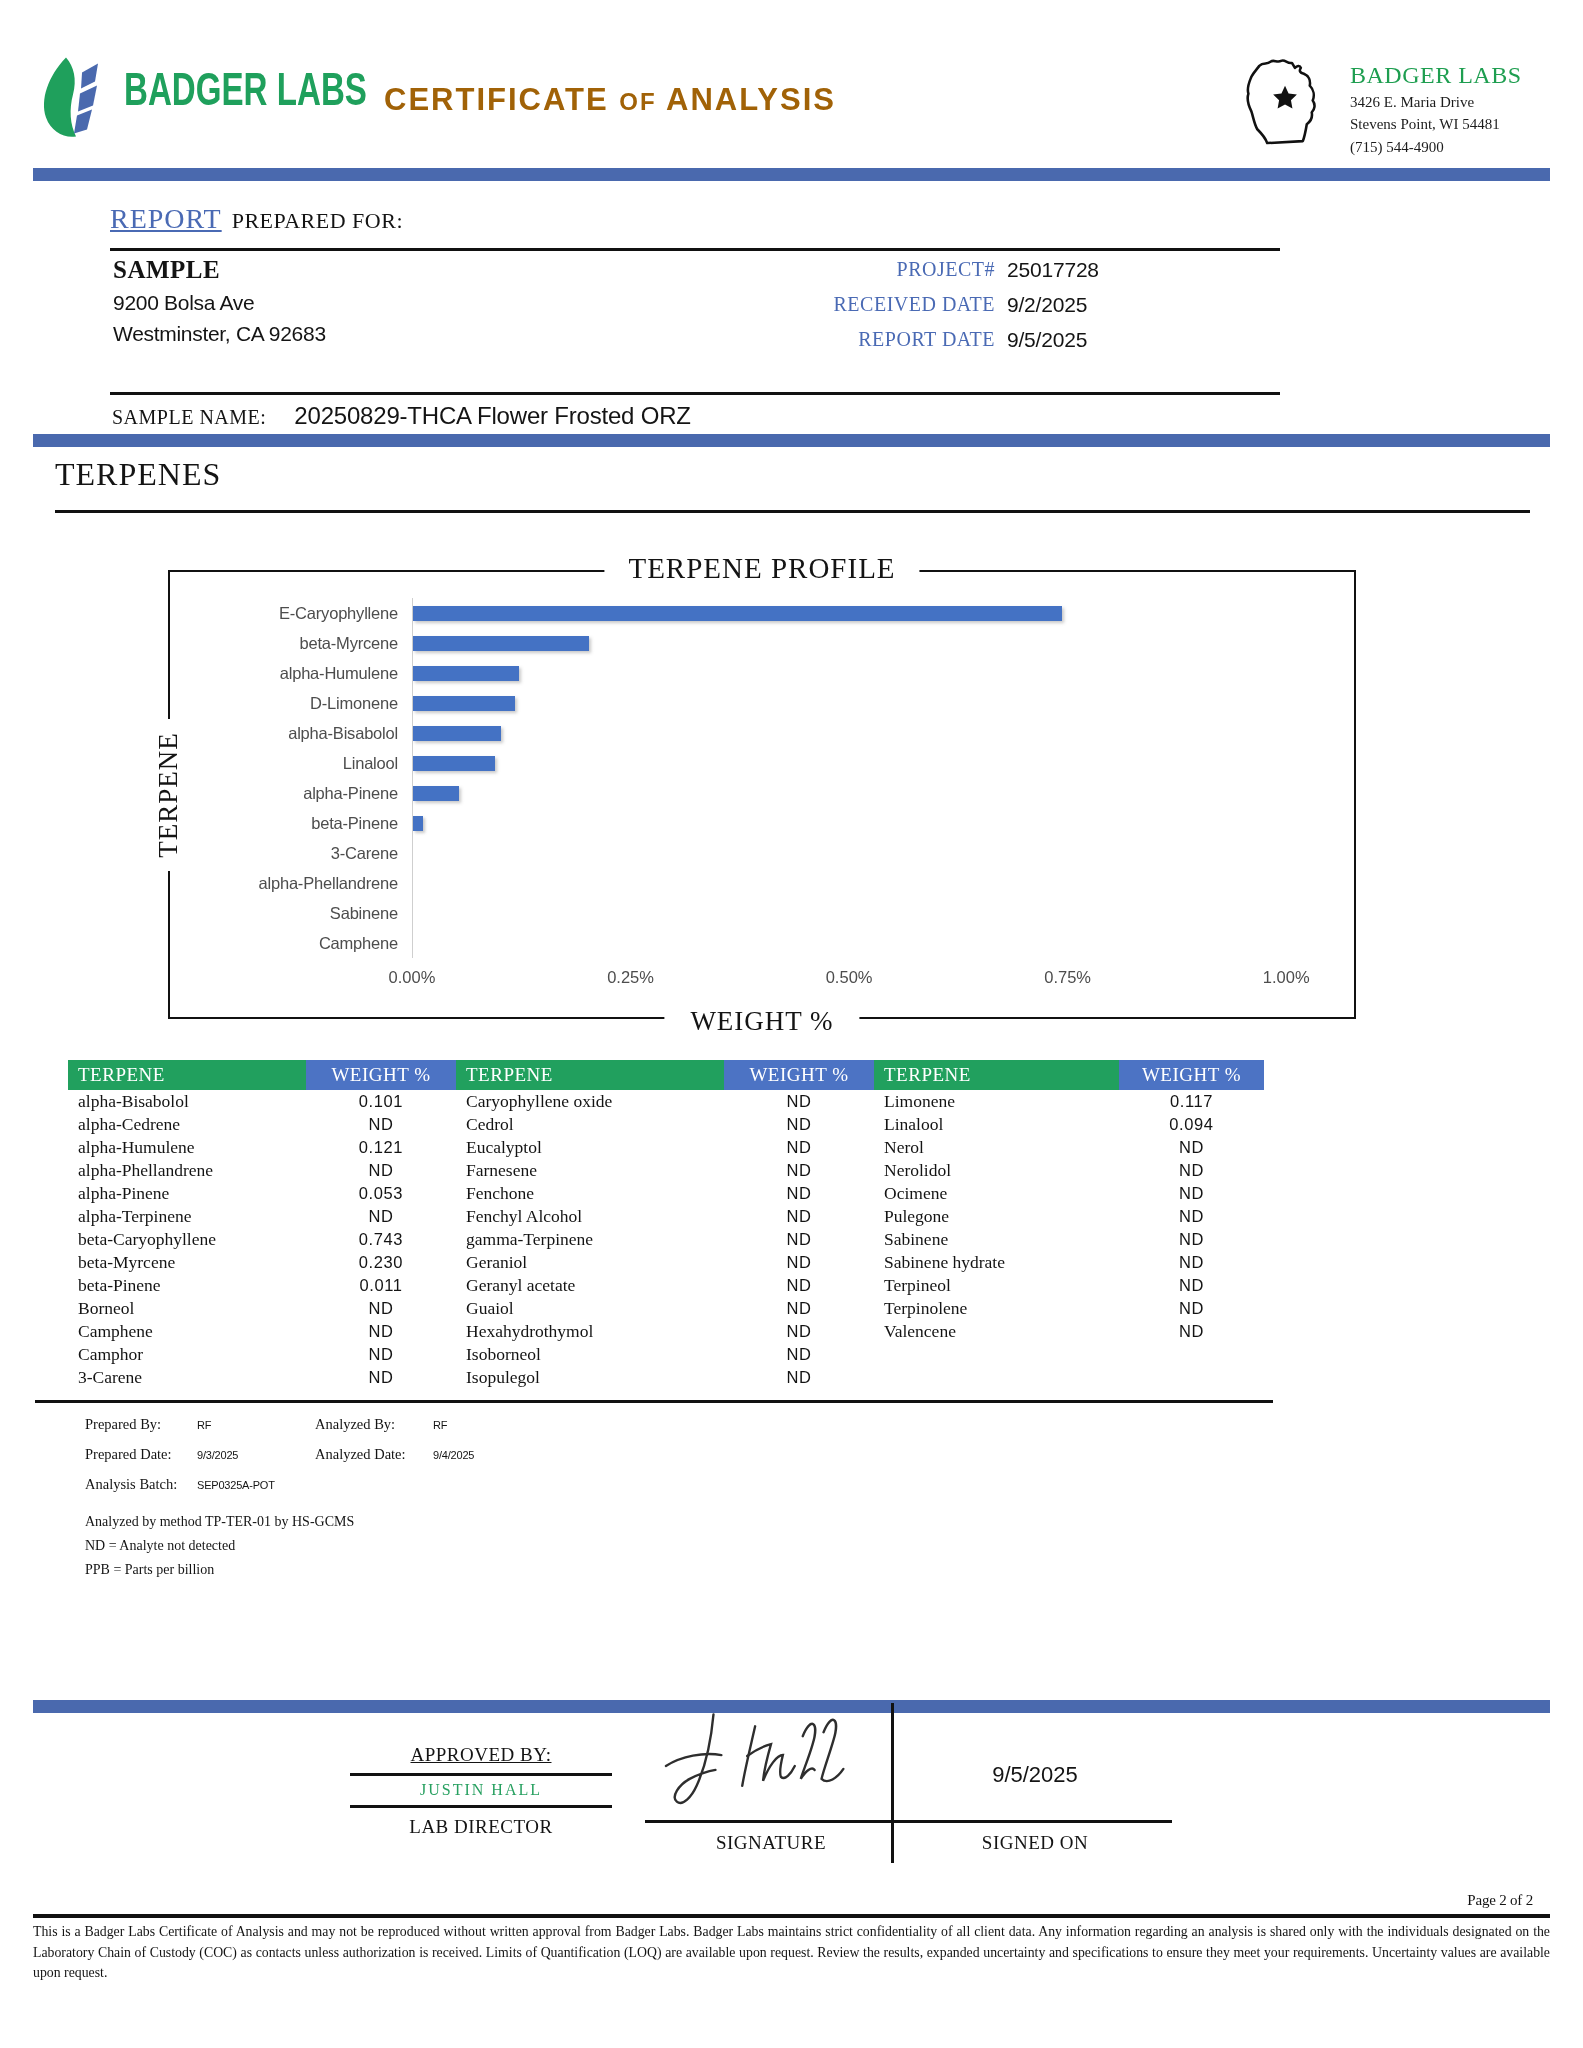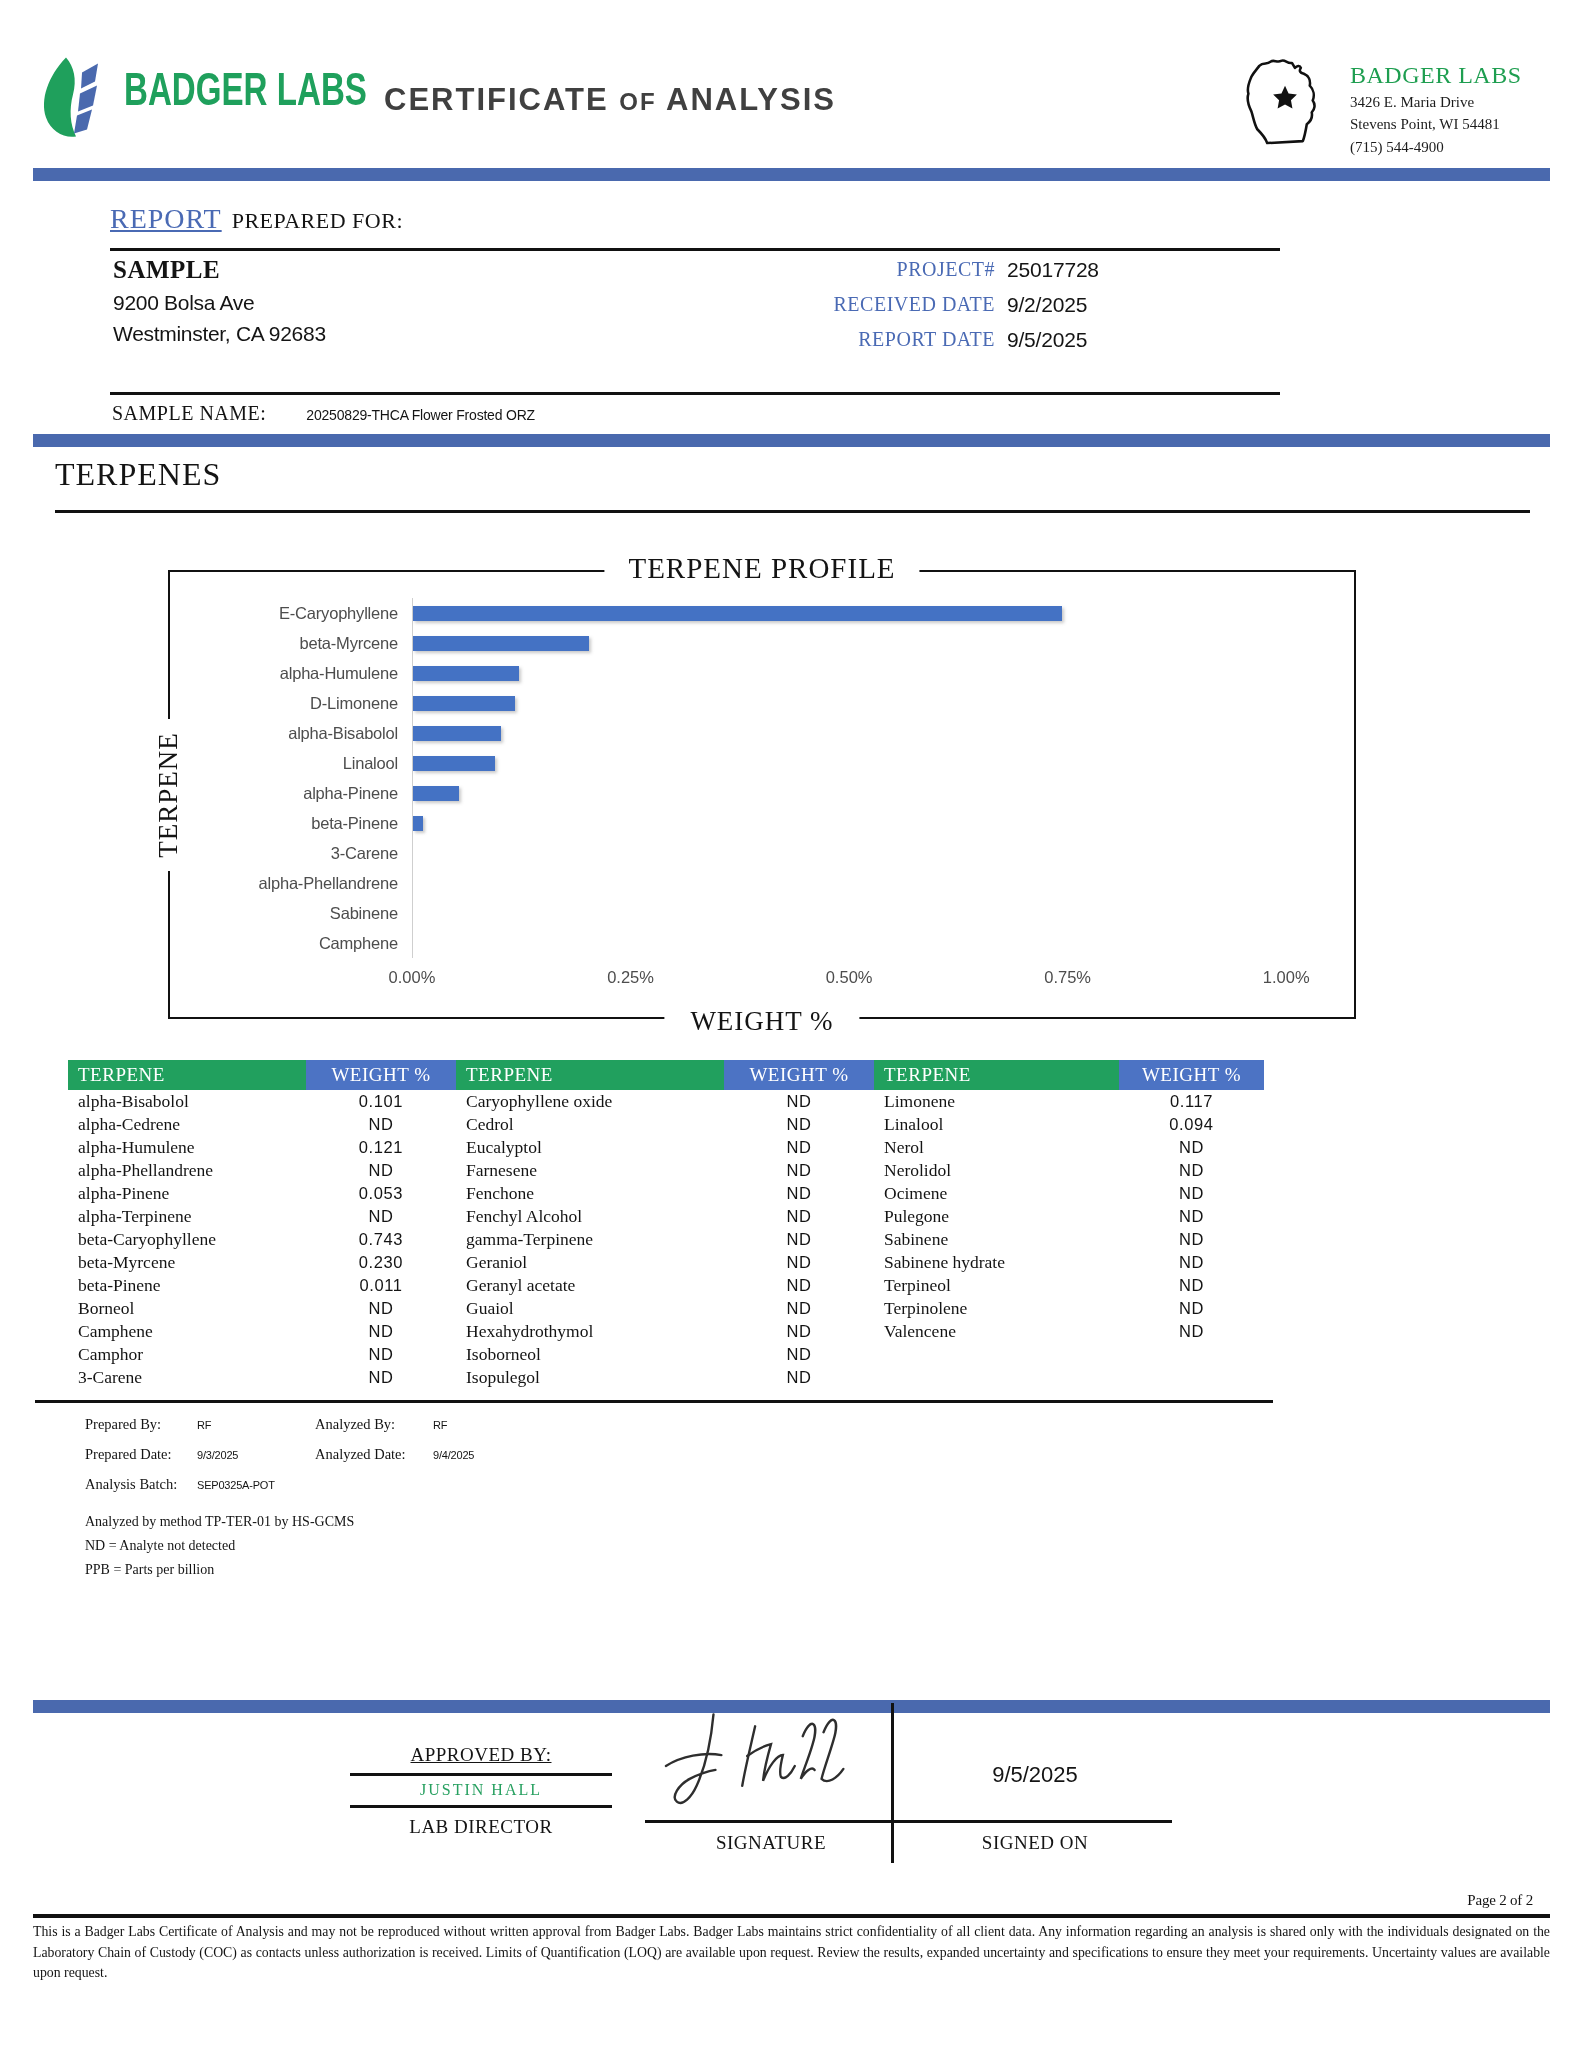--- a/index.html
+++ b/index.html
@@ -6,21 +6,21 @@
   .page{position:relative;width:1583px;height:2048px;background:#fff;overflow:hidden;
         font-family:"Liberation Serif",serif;color:#141414;}
 
   
   .leaf{position:absolute;left:38px;top:54px;width:80px;height:86px;}
   .logo-text{position:absolute;left:124px;top:62px;font-family:"Liberation Sans",sans-serif;
              font-weight:bold;font-size:46px;color:#1FA05C;transform:scaleX(0.72);
              transform-origin:left center;white-space:nowrap;}
   .doc-title{position:absolute;left:330px;top:82px;width:560px;text-align:center;
              font-family:"Liberation Sans",sans-serif;font-weight:bold;font-size:31px;
-             letter-spacing:2px;color:#404040;white-space:nowrap;}
+             letter-spacing:2px;color:#a16207;white-space:nowrap;}
   .doc-title .of{font-size:24px;}
   .wi-map{position:absolute;left:1236px;top:56px;width:102px;height:94px;}
   .lab-addr{position:absolute;left:1350px;top:62px;font-size:15px;line-height:1.5;color:#1c1c1c;}
   .lab-name{color:#1E9E50;font-size:24px;line-height:1.15;margin-bottom:1px;letter-spacing:0.5px;}
 
   .bluebar{position:absolute;left:33px;width:1517px;height:13px;background:#4A69AE;}
   .b1{top:168px}.b2{top:434px}.b3{top:1700px}
 
   
   .report-heading{position:absolute;left:110px;top:203px;white-space:nowrap;}
@@ -30,21 +30,21 @@
   .client{position:absolute;left:113px;top:256px;}
   .client-name{font-weight:bold;font-size:25px;letter-spacing:0.5px;}
   .client-line{font-family:"Liberation Sans",sans-serif;font-size:21px;letter-spacing:-0.3px;margin-top:7px;}
   .fields{position:absolute;left:700px;top:252px;width:580px;}
   .frow{display:flex;height:35px;align-items:center;}
   .flabel{width:295px;text-align:right;color:#4A6AB4;font-size:20px;letter-spacing:0.5px;}
   .fvalue{margin-left:12px;font-family:"Liberation Sans",sans-serif;font-size:21px;letter-spacing:-0.2px;}
   .report-rule2{position:absolute;left:110px;top:392px;width:1170px;height:3px;background:#111;}
   .sample-row{position:absolute;left:112px;top:402px;white-space:nowrap;}
   .sample-label{font-size:20px;letter-spacing:0.5px;}
-  .sample-value{font-family:"Liberation Sans",sans-serif;font-size:14px;margin-left:40px;letter-spacing:-0.2px;}
+  .sample-value{font-family:"Liberation Sans",sans-serif;font-size:24px;margin-left:28px;letter-spacing:-0.2px;}
 
   
   .terpenes-heading{position:absolute;left:55px;top:456px;font-size:32px;letter-spacing:1px;}
   .terpenes-rule{position:absolute;left:55px;top:510px;width:1475px;height:3px;background:#111;}
 
   
   .chart-box{position:absolute;left:168px;top:570px;width:1184px;height:445px;border:2.5px solid #111;}
   .ctitle{position:absolute;top:-20px;left:50%;transform:translateX(-50%);background:#fff;
           padding:0 24px;font-size:29px;letter-spacing:1px;white-space:nowrap;}
   .xlab{position:absolute;bottom:-20px;left:50%;transform:translateX(-50%);background:#fff;

